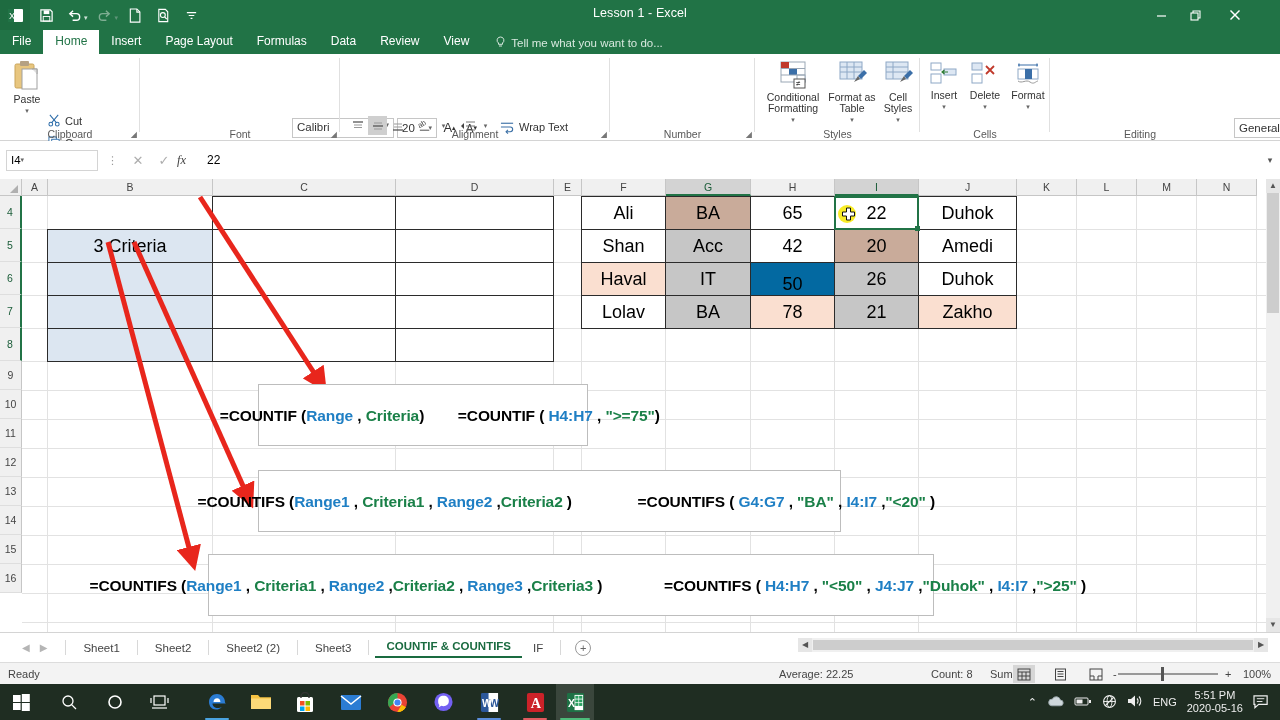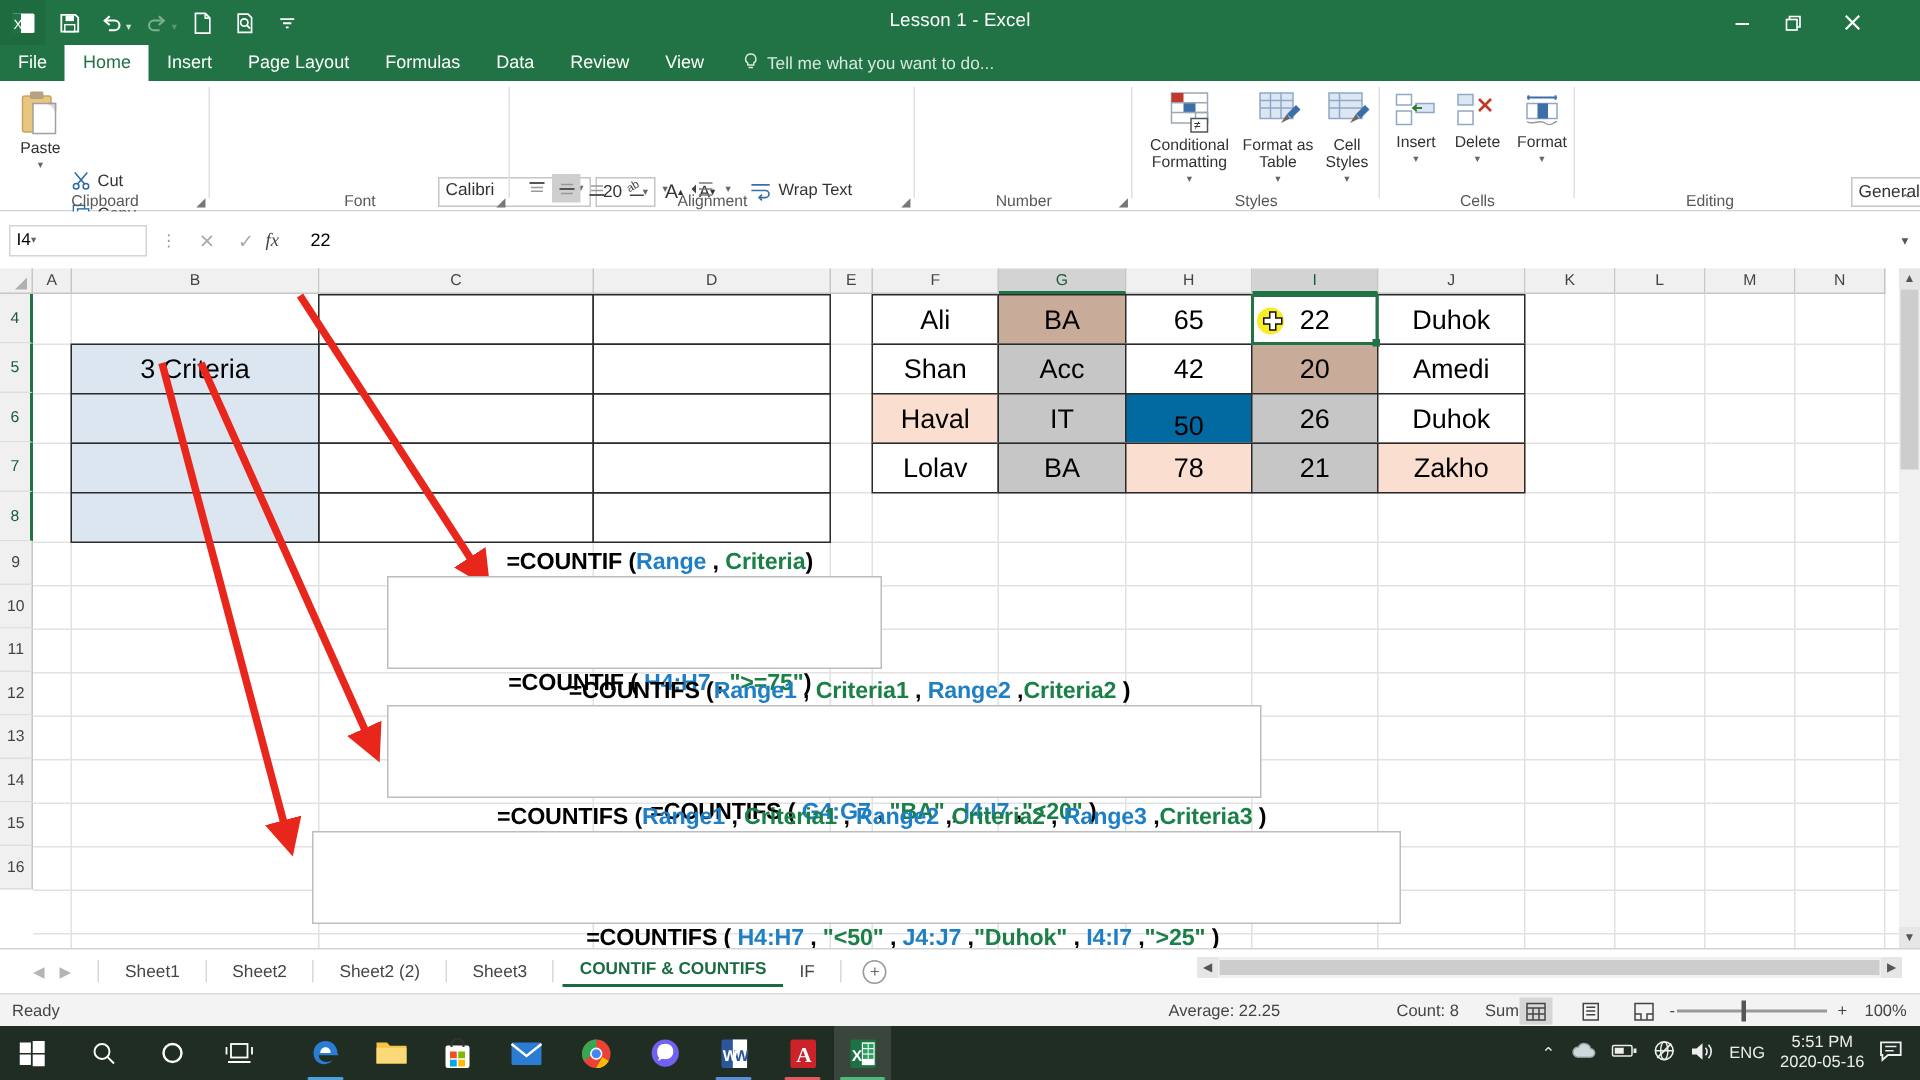--- a/index.html
+++ b/index.html
@@ -158,21 +158,21 @@
   .selbox .fillhandle {
     position: absolute; right: -3px; bottom: -3px; width: 5px; height: 5px; background: #217346;
   }
 
   
   .arrows { position: absolute; left: 0; top: 0; width: 1280px; height: 453px; pointer-events: none; }
 
   
   .callout {
     position: absolute; background: #fff; border: 1px solid #bdbdbd;
-    display: flex; flex-direction: column; justify-content: center;
+    display: flex; flex-direction: row; justify-content: center;
     font-weight: bold; font-size: 15.5px; line-height: 27px; letter-spacing: -.1px;
   }
   .callout .ln { white-space: pre; }
   .c-blue { color: #1f7fc4; }
   .c-green { color: #1a8048; }
   .c-black { color: #000; }
 
   
   .sheet-bar {
     position: absolute; top: 632px; left: 0; width: 1280px; height: 30px;

